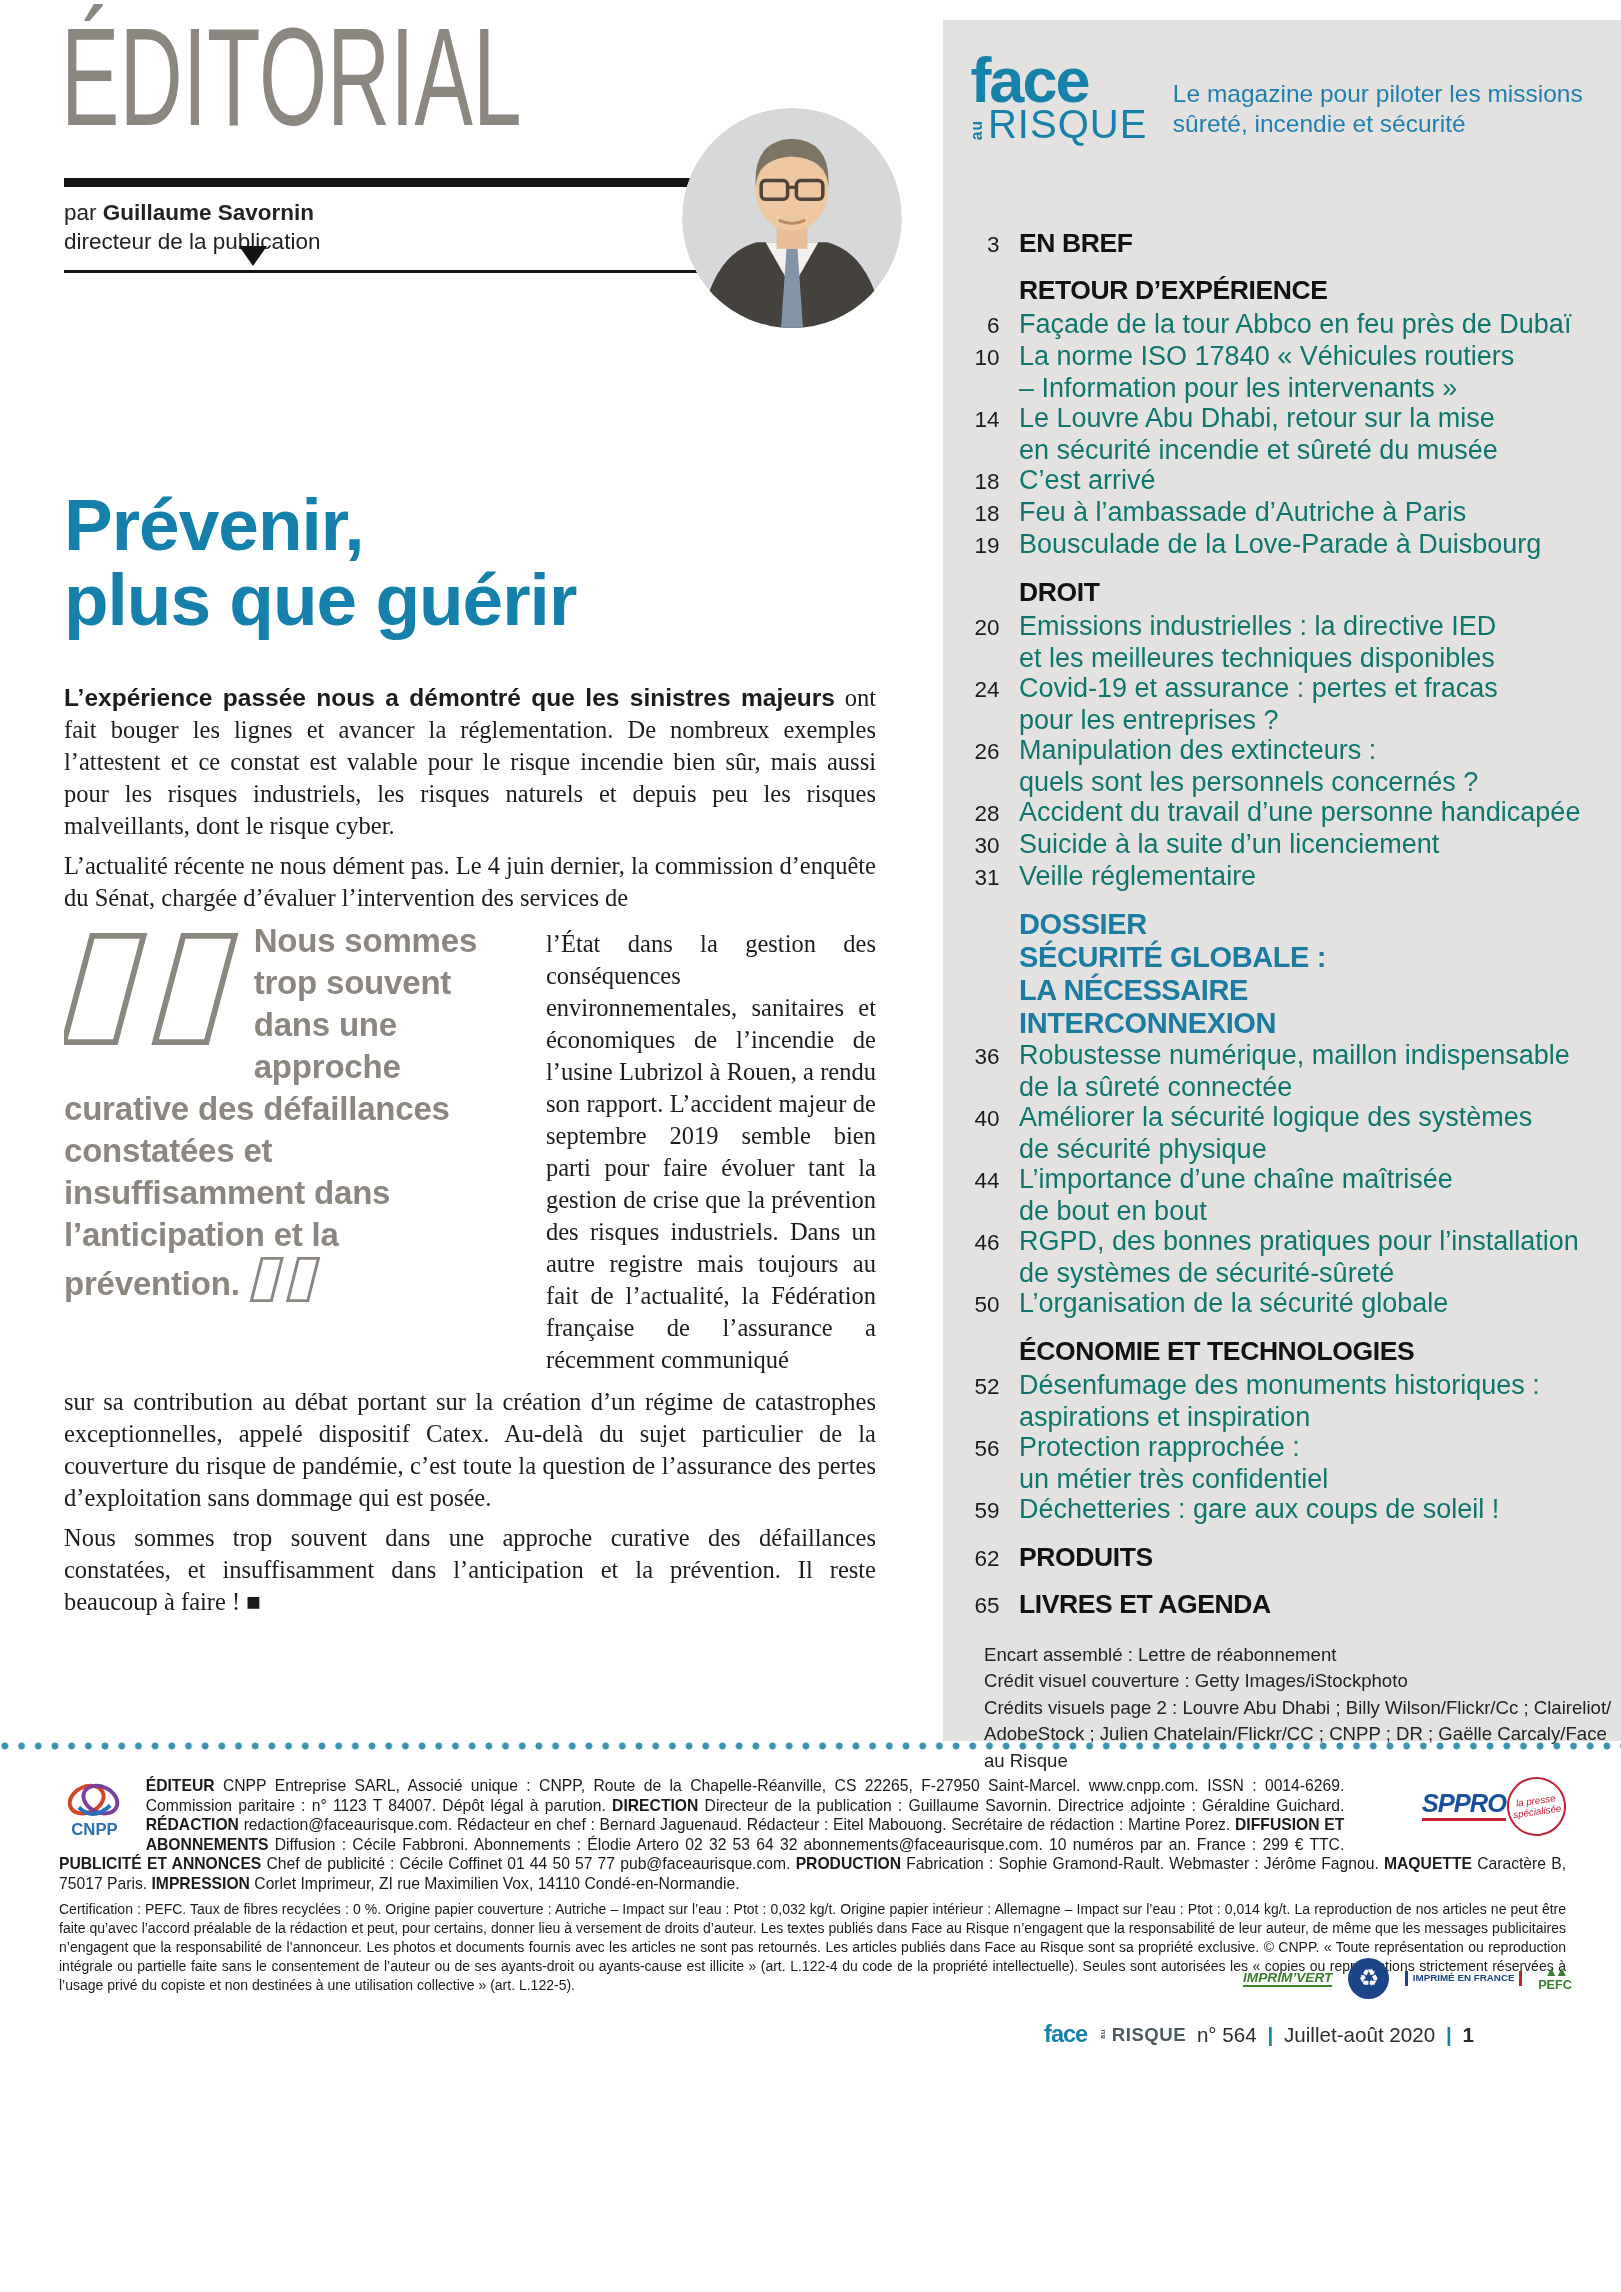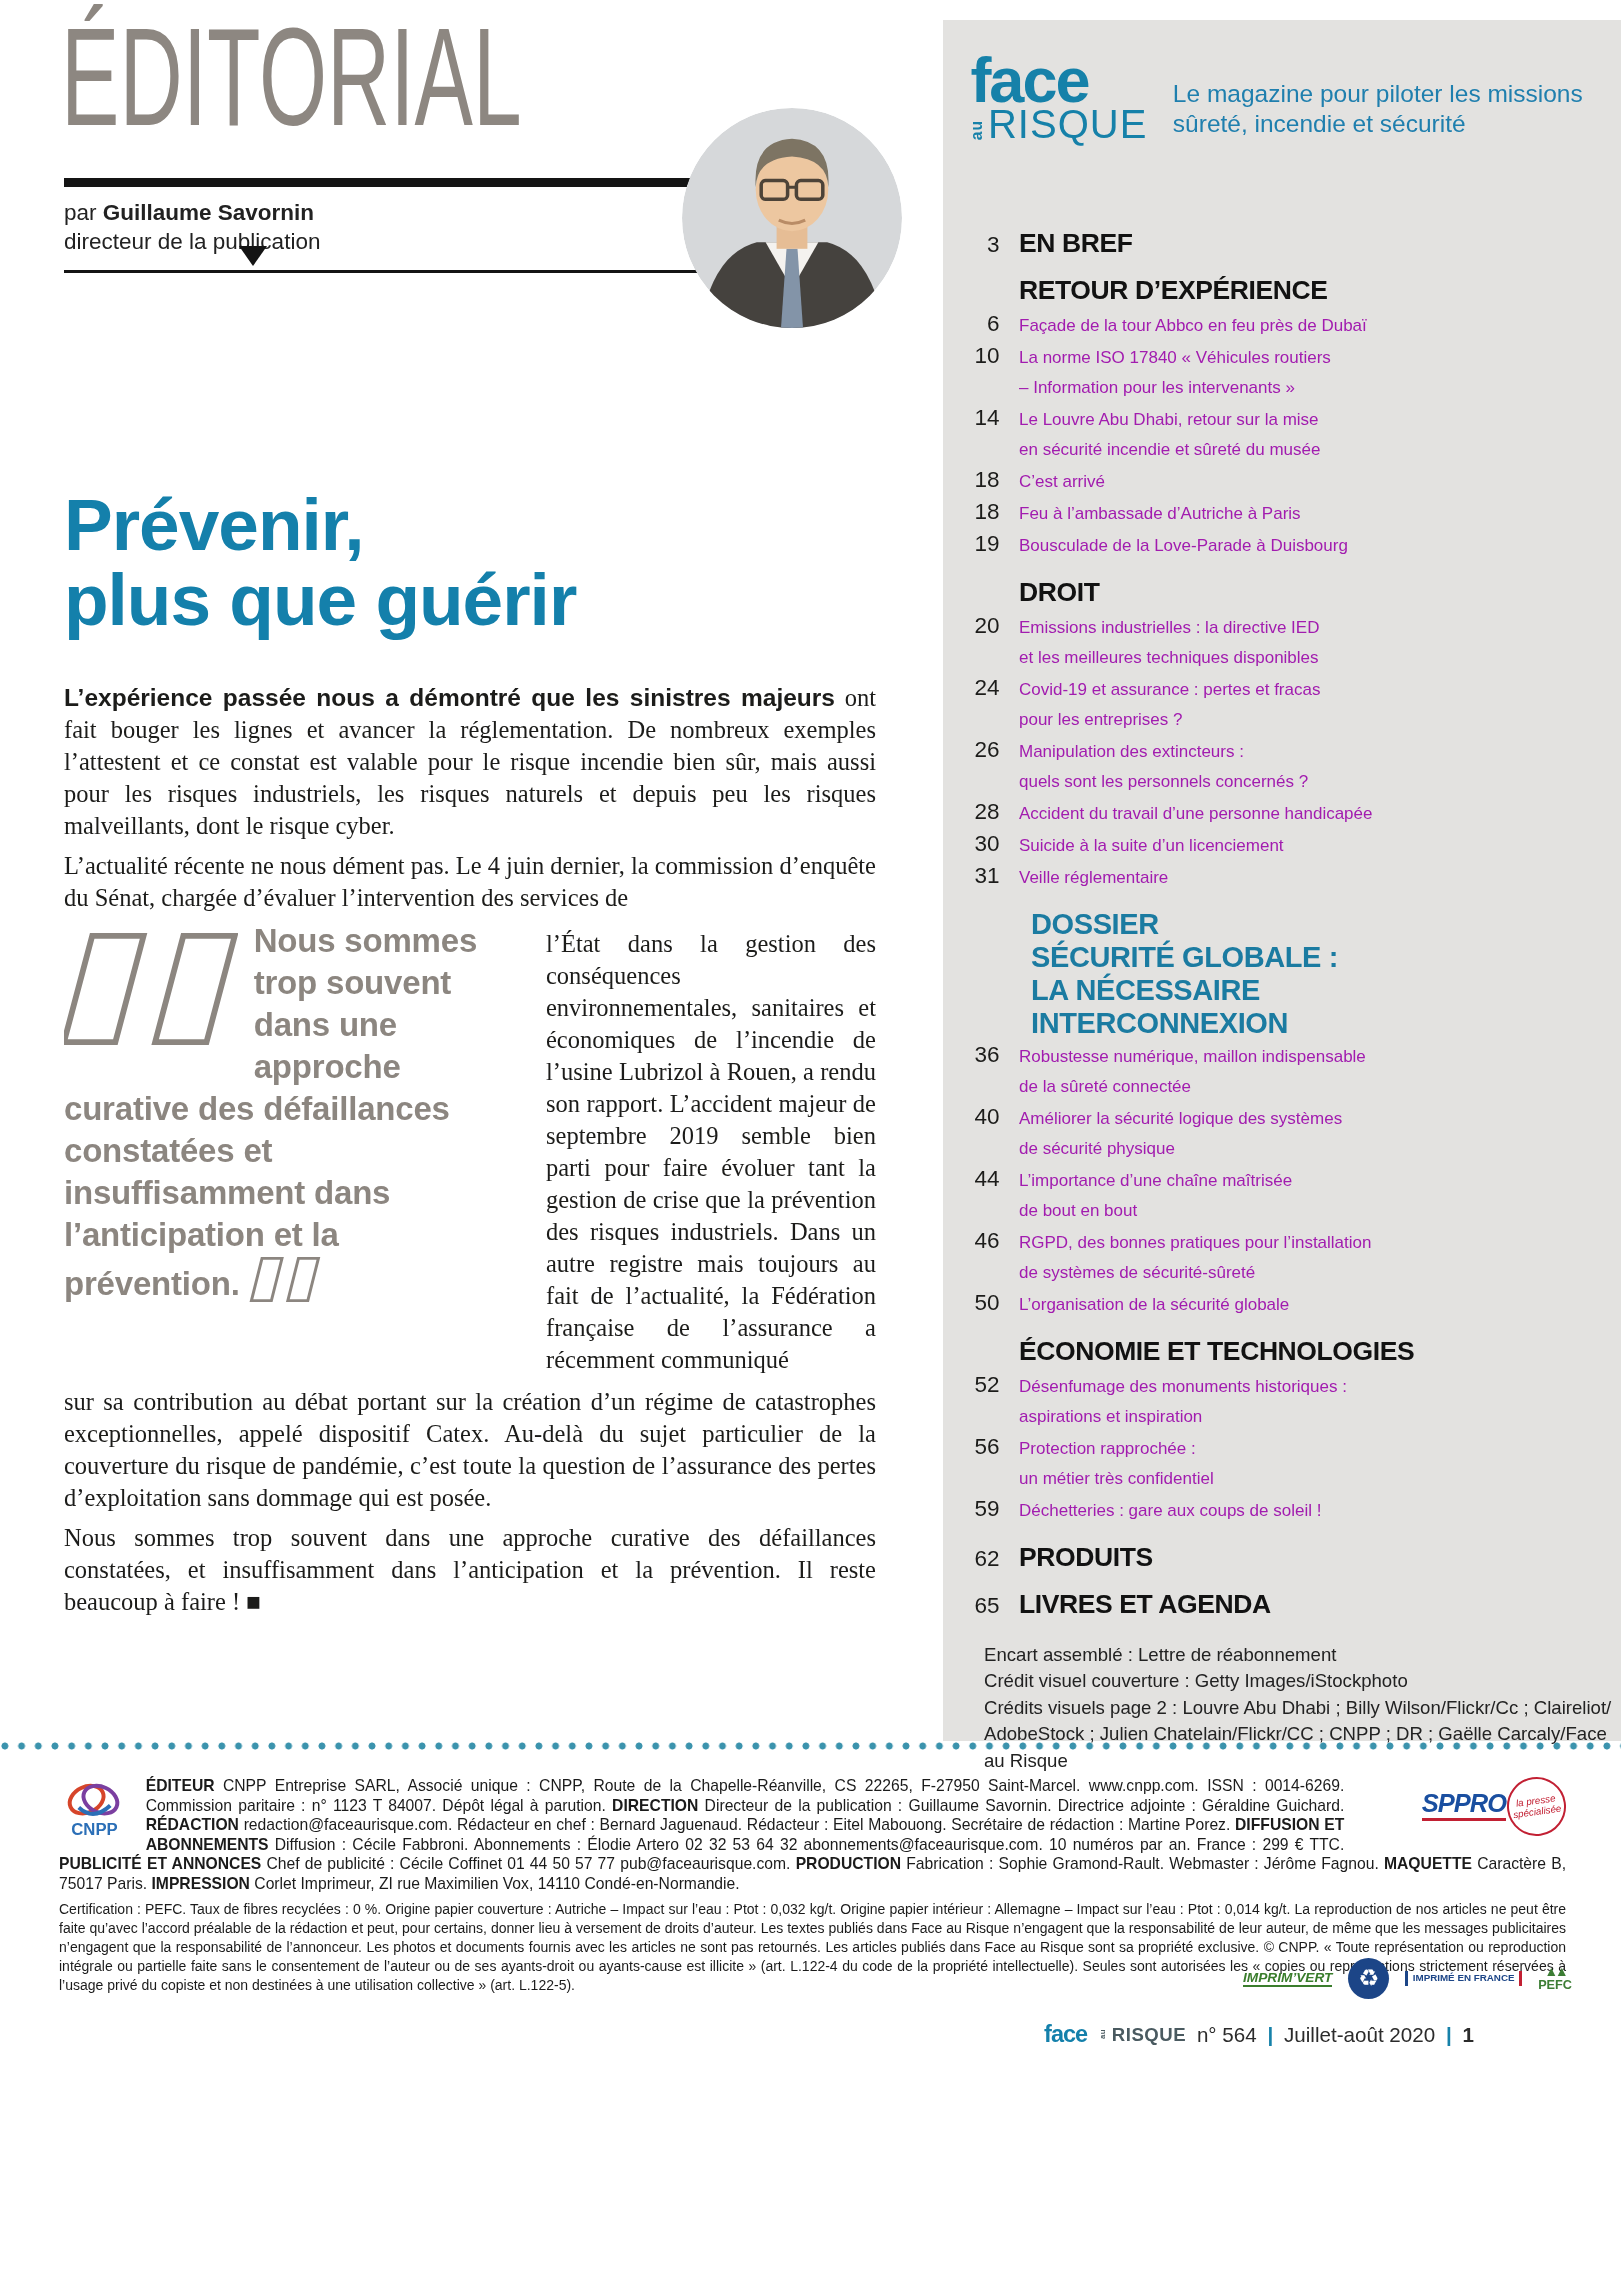--- a/index.html
+++ b/index.html
@@ -34,24 +34,24 @@
   .brand-row{display:flex;align-items:flex-end;gap:3.9px;margin-top:2px;}
   .brand-au{writing-mode:vertical-rl;transform:rotate(180deg);font-size:15.7px;font-weight:700;color:#1681a9;letter-spacing:1px;line-height:13.7px;}
   .brand-risque{font-size:40px;line-height:33px;font-weight:400;color:#1681a9;letter-spacing:1px;}
   .brand-tag{font-size:24.5px;line-height:30px;color:#1f7fae;padding-bottom:2px;}
 
   .toc{position:absolute;left:0;top:208px;right:19.6px;}
   .toc-group{margin-bottom:15.7px;}
   .t-row{display:flex;align-items:baseline;}
   .t-num{width:76px;flex:none;text-align:right;padding-right:19.6px;font-size:22.5px;color:#1c1c1a;box-sizing:border-box;}
   .toc-item-line{line-height:30px;}
-  .toc-item-line .t-text{font-size:17px;color:#a21caf;}
+  .toc-item-line .t-text{font-size:27px;color:#0f766e;}
   .toc-header-line{line-height:31px;margin-bottom:2.9px;}
   .toc-header-line .t-text{font-size:26.5px;font-weight:700;letter-spacing:-0.4px;color:#121212;}
-  .toc-group.accent .toc-header-line{line-height:33px;margin-bottom:0;padding-left:12px;}
+  .toc-group.accent .toc-header-line{line-height:33px;margin-bottom:0;}
   .toc-group.accent .toc-header-line .t-text{color:#1b7ba1;font-size:29px;}
 
   .credits{position:absolute;left:41px;top:1622px;font-size:18.6px;line-height:26.5px;color:#222;}
 
   
   .dots{position:absolute;left:0;right:0;top:1741px;height:9.8px;background-image:radial-gradient(circle at 4.9px 4.9px,#3b93ad 3.1px,transparent 3.8px);background-size:16.7px 9.8px;background-repeat:repeat-x;}
 
   .publisher{position:absolute;left:59px;top:1776px;width:1507px;font-size:15.7px;line-height:19.6px;text-align:justify;color:#1b1b1b;}
   .publisher strong{font-weight:700;}
   .cnpp-logo{float:left;width:71px;height:61px;margin:2px 15.7px 2px 0;}

